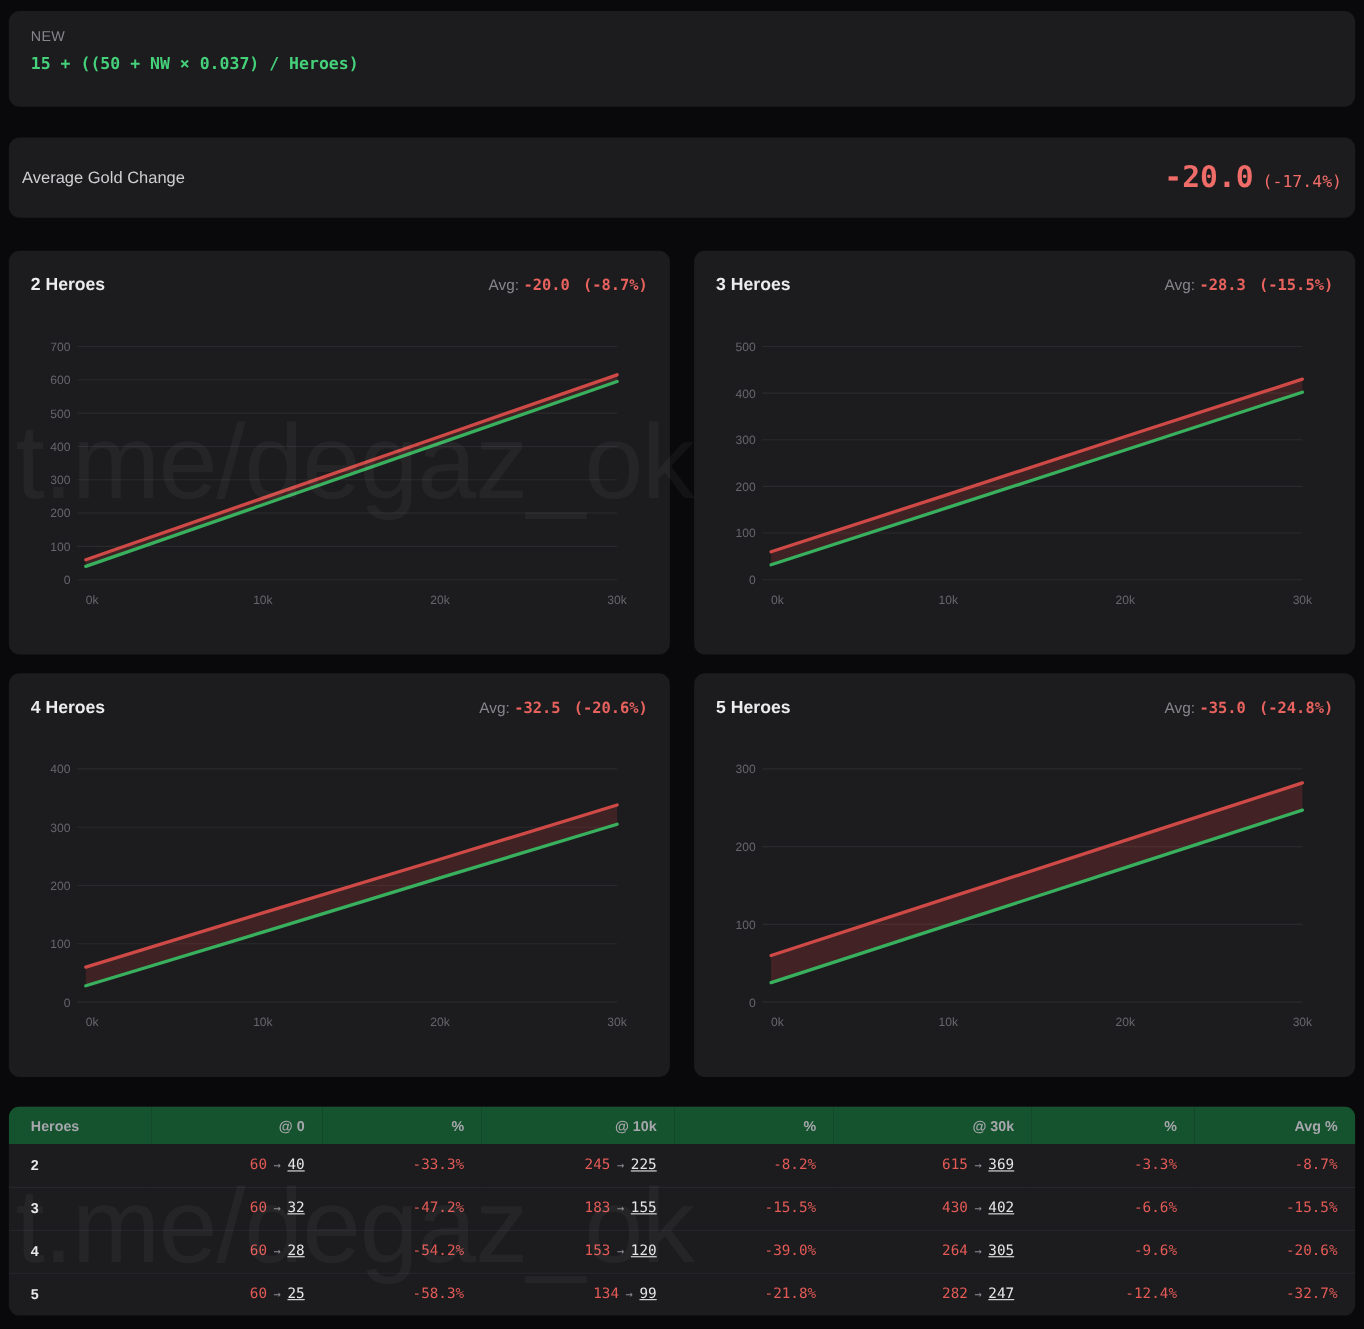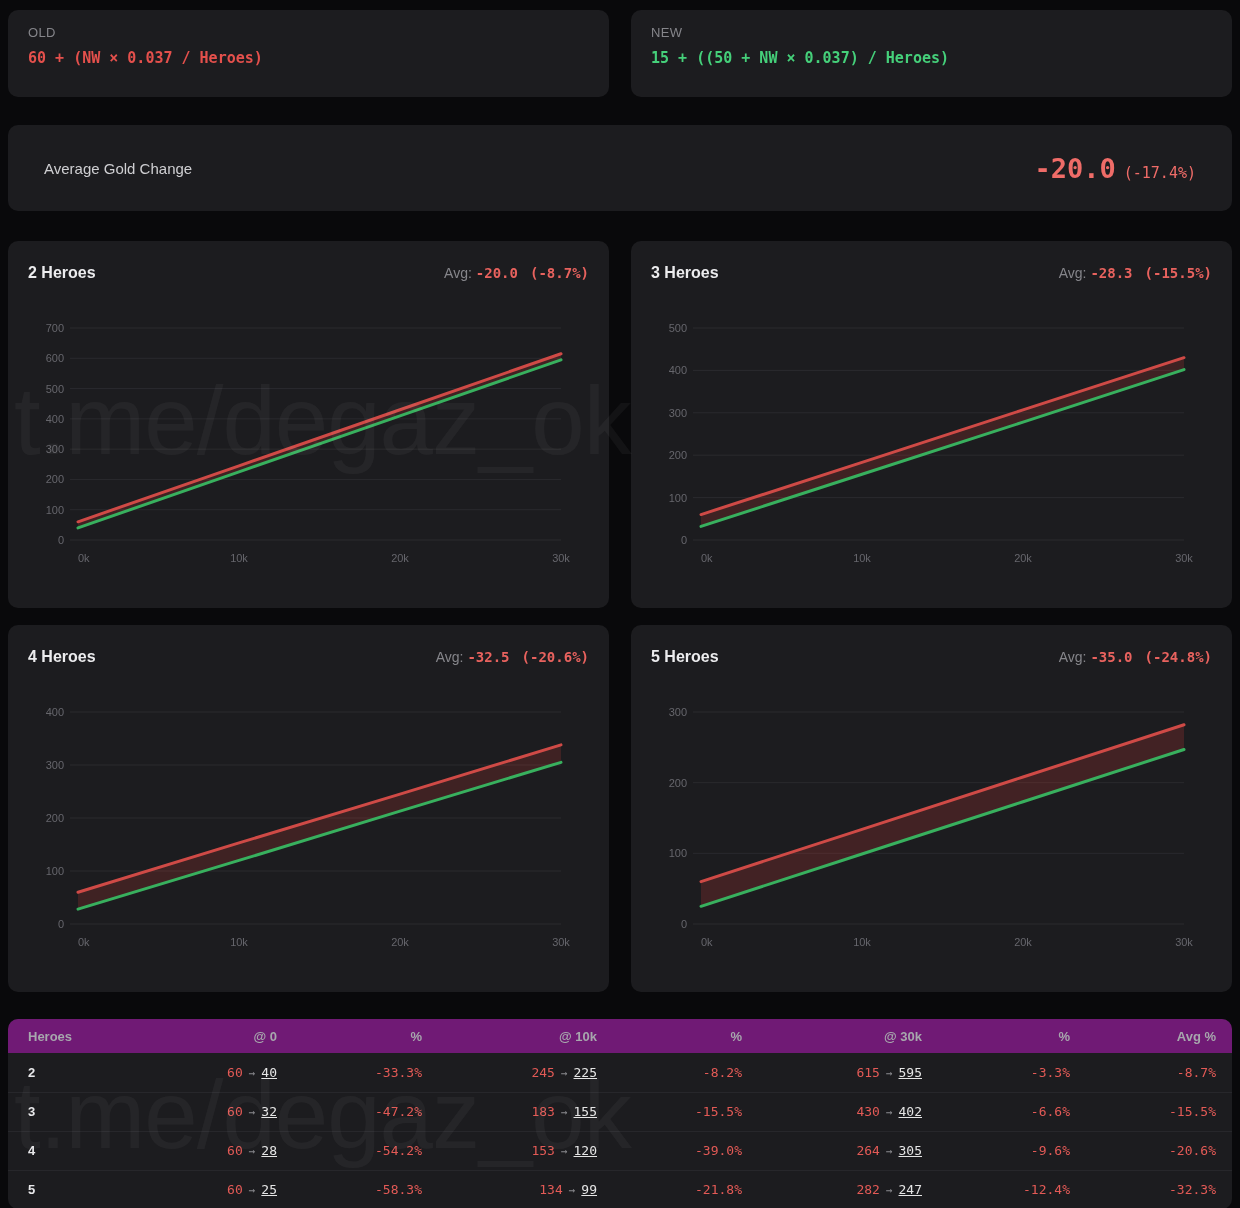--- a/index.html
+++ b/index.html
@@ -13,41 +13,41 @@
 
   
   .formula-row { display:flex; gap:22px; margin-bottom:28px; }
   .formula-card { flex:1; height:87px; padding:15px 20px 0; }
   .card-label { color:#85858a; font-size:13px; letter-spacing:.3px; margin-bottom:9px; }
   .formula { font-family:"DejaVu Sans Mono", monospace; font-size:15px; font-weight:bold; }
   .formula-old { color:#e4504c; }
   .formula-new { color:#45d07a; }
 
   
-  .summary { height:86px; display:flex; align-items:center; justify-content:space-between;
-             padding:0 36px; margin-bottom:30px; }
+  .summary { height:73px; display:flex; align-items:center; justify-content:space-between;
+             padding:0 12px; margin-bottom:30px; }
   .summary-label { font-size:15px; color:#cfcfd2; }
   .summary-right { display:flex; align-items:baseline; }
   .summary-value { font-family:"DejaVu Sans Mono", monospace; font-weight:bold; font-size:27px; color:#ef6c68; }
   .summary-pct { font-family:"DejaVu Sans Mono", monospace; font-size:15px; color:#ef6c68; margin-left:8px; }
 
   
   .chart-grid { display:grid; grid-template-columns:1fr 1fr; gap:17px 22px; margin-bottom:27px; }
   .chart-panel { height:367px; padding:23px 20px 0; }
   .chart-header { display:flex; justify-content:space-between; align-items:baseline; margin-bottom:30px; }
   .chart-title { font-size:16px; font-weight:bold; color:#ececee; }
   .chart-avg { font-size:14px; color:#85858a; }
   .avg-value { font-family:"DejaVu Sans Mono", monospace; font-weight:bold; color:#e8625e; margin-left:4px; }
   .avg-percent { font-family:"DejaVu Sans Mono", monospace; font-weight:bold; color:#e8625e; margin-left:12px; }
   svg.chart { display:block; font-family:"Liberation Sans", sans-serif; }
 
   
   .table-panel { overflow:hidden; margin-bottom:10px; }
   table { width:100%; border-collapse:collapse; }
-  thead tr { background:#701a75; height:34px; }
+  thead tr { background:#14532d; height:34px; }
   th { color:#a7a7ad; font-size:13px; font-weight:bold; text-align:right; padding-right:16px; white-space:nowrap; }
   th:first-child { text-align:left; padding-left:20px; }
   tbody tr { height:39px; border-top:1px solid #27272b; }
   tbody tr:first-child { border-top:none; }
   td { text-align:right; padding-right:16px; font-family:"DejaVu Sans Mono", monospace; font-size:13px; white-space:nowrap; }
   td.c-hero { text-align:left; padding-left:20px; font-family:"Liberation Sans", sans-serif;
               font-weight:bold; color:#e8e8ea; font-size:13px; }
   .v-old { color:#e35a56; }
   .v-new { color:#e5e5e5;text-decoration:underline; }
   .v-arr { color:#8a8a8e; font-size:11px; margin:0 6px; }
@@ -58,24 +58,20 @@
                color:rgba(255,255,255,0.045); white-space:nowrap; pointer-events:none; z-index:10; }
   #wm-top { top:366px; }
   #wm-bottom { top:1060px; }
 </style>
 </head>
 <body>
 
 <div class="page">
 
   <div class="formula-row">
-    <div class="panel formula-card">
-      <div class="card-label">OLD</div>
-      <div class="formula formula-old">60 + (NW × 0.037 / Heroes)</div>
-    </div>
     <div class="panel formula-card">
       <div class="card-label">NEW</div>
       <div class="formula formula-new">15 + ((50 + NW × 0.037) / Heroes)</div>
     </div>
   </div>
 
   <div class="panel summary">
     <div class="summary-label">Average Gold Change</div>
     <div class="summary-right">
       <span class="summary-value">-20.0</span>
@@ -229,21 +225,21 @@
           <th>Avg %</th>
         </tr>
       </thead>
       <tbody>
           <tr>
             <td class="c-hero">2</td>
             <td><span class="v-old">60</span><span class="v-arr">→</span><span class="v-new">40</span></td>
             <td><span class="v-pct">-33.3%</span></td>
             <td><span class="v-old">245</span><span class="v-arr">→</span><span class="v-new">225</span></td>
             <td><span class="v-pct">-8.2%</span></td>
-            <td><span class="v-old">615</span><span class="v-arr">→</span><span class="v-new">595</span></td>
+            <td><span class="v-old">615</span><span class="v-arr">→</span><span class="v-new">369</span></td>
             <td><span class="v-pct">-3.3%</span></td>
             <td><span class="v-pct">-8.7%</span></td>
           </tr>
           <tr>
             <td class="c-hero">3</td>
             <td><span class="v-old">60</span><span class="v-arr">→</span><span class="v-new">32</span></td>
             <td><span class="v-pct">-47.2%</span></td>
             <td><span class="v-old">183</span><span class="v-arr">→</span><span class="v-new">155</span></td>
             <td><span class="v-pct">-15.5%</span></td>
             <td><span class="v-old">430</span><span class="v-arr">→</span><span class="v-new">402</span></td>
@@ -261,21 +257,21 @@
             <td><span class="v-pct">-20.6%</span></td>
           </tr>
           <tr>
             <td class="c-hero">5</td>
             <td><span class="v-old">60</span><span class="v-arr">→</span><span class="v-new">25</span></td>
             <td><span class="v-pct">-58.3%</span></td>
             <td><span class="v-old">134</span><span class="v-arr">→</span><span class="v-new">99</span></td>
             <td><span class="v-pct">-21.8%</span></td>
             <td><span class="v-old">282</span><span class="v-arr">→</span><span class="v-new">247</span></td>
             <td><span class="v-pct">-12.4%</span></td>
-            <td><span class="v-pct">-32.3%</span></td>
+            <td><span class="v-pct">-32.7%</span></td>
           </tr>
         </tbody>
     </table>
   </div>
 
 </div>
 
 <div class="watermark" id="wm-top">t.me/degaz_ok</div>
 <div class="watermark" id="wm-bottom">t.me/degaz_ok</div>
 

